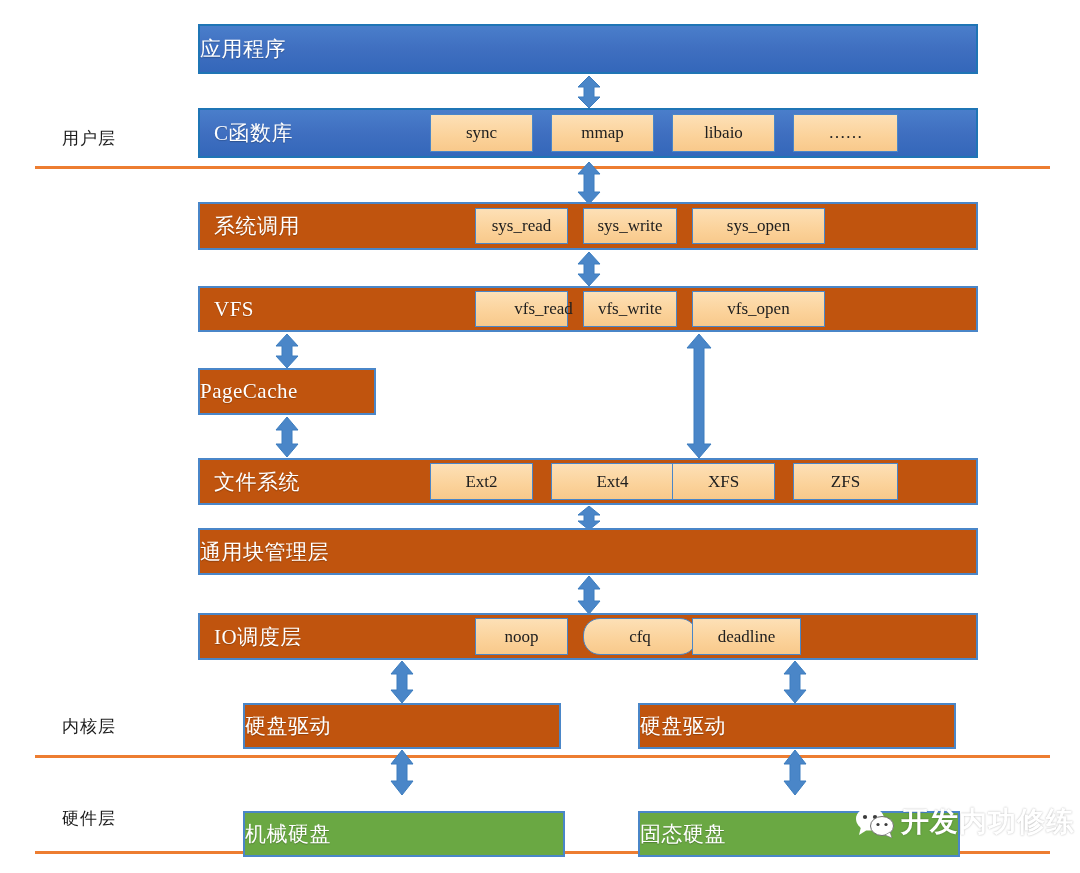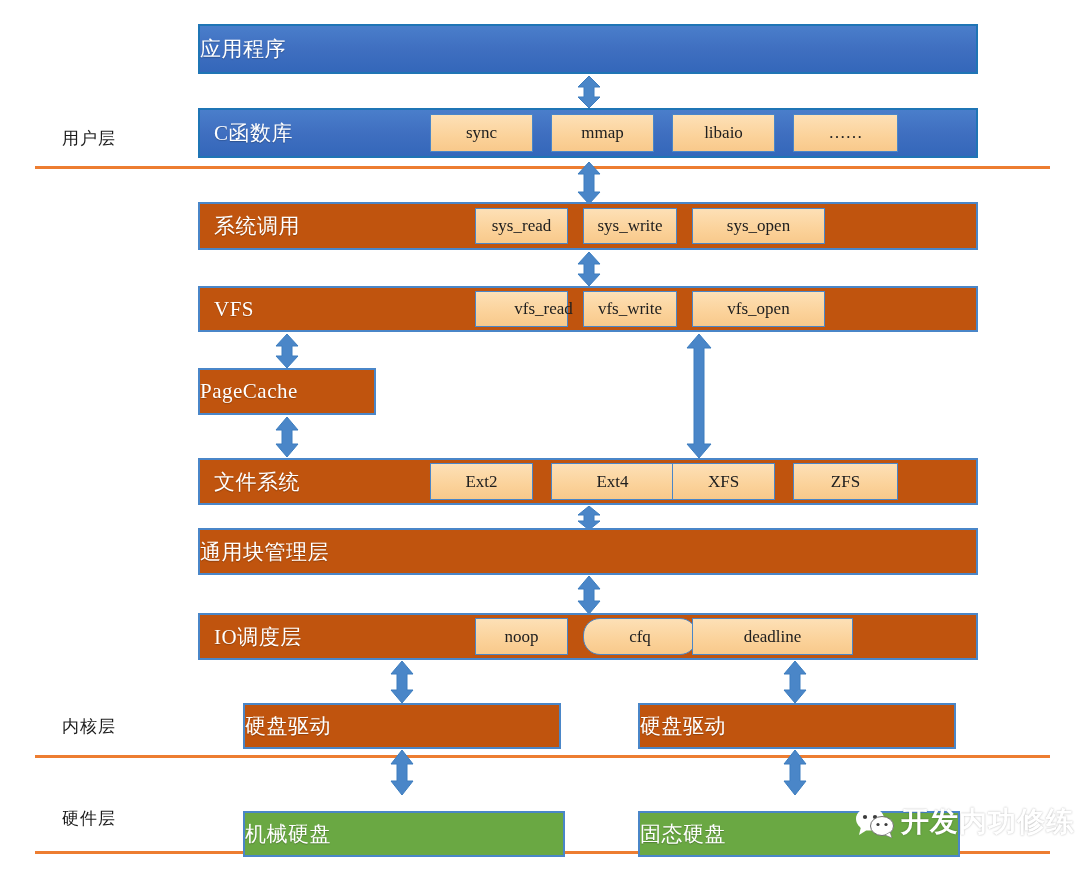--- a/index.html
+++ b/index.html
@@ -239,21 +239,21 @@
 
   <div class="bar orange" style="left:198px; top:528px; width:780px; height:47px;">
     <span class="bar-title centered">通用块管理层</span>
   </div>
 
   <div class="bar orange" style="left:198px; top:613px; width:780px; height:47px;">
     <span class="bar-title">IO调度层</span>
   </div>
   <div class="chip" style="left:475px; top:618px; width:93px; height:37px;">noop</div>
   <div class="chip" style="left:583px; top:618px; width:114px; height:37px;border-radius:17px;">cfq</div>
-  <div class="chip" style="left:692px; top:618px; width:161px; height:37px;">deadline</div>
+  <div class="chip" style="left:692px; top:618px; width:109px; height:37px;">deadline</div>
 
   <div class="bar orange" style="left:243px; top:703px; width:318px; height:46px;">
     <span class="bar-title centered">硬盘驱动</span>
   </div>
   <div class="bar orange" style="left:638px; top:703px; width:318px; height:46px;">
     <span class="bar-title centered">硬盘驱动</span>
   </div>
 
   <div class="bar green" style="left:243px; top:795px; width:322px; height:46px;">
     <span class="bar-title centered">机械硬盘</span>

